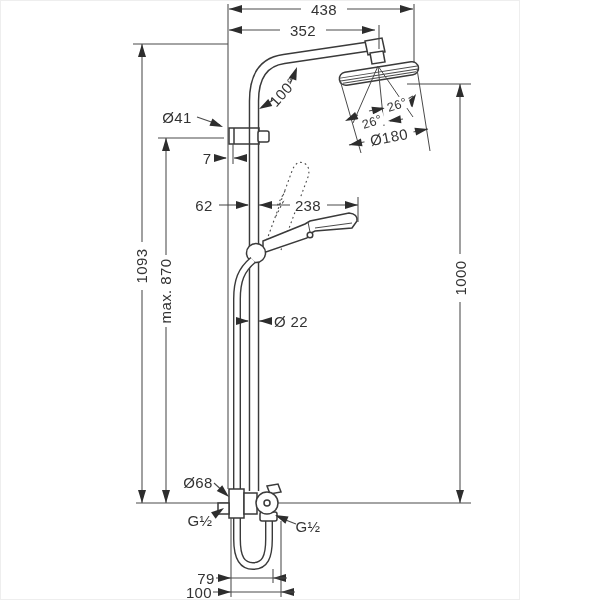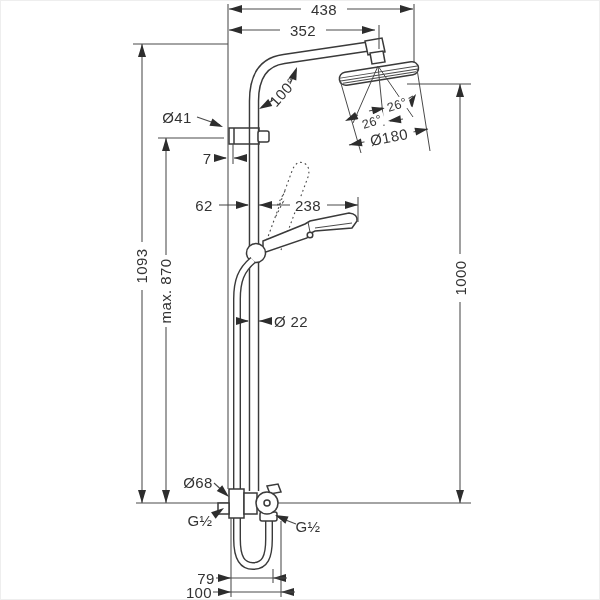--- a/index.html
+++ b/index.html
@@ -1,16 +1,16 @@
 <!DOCTYPE html>
 <html><head>
 <meta charset="utf-8">
 <style>
   html,body{margin:0;padding:0;background:#fff;}
-  .stage{width:600px;height:600px;position:relative;background:#ffffff;border:1px solid #eee;box-sizing:border-box;font-family:"Liberation Sans",sans-serif;}
+  .stage{width:520px;height:600px;position:relative;background:#ffffff;border:1px solid #eee;box-sizing:border-box;font-family:"Liberation Sans",sans-serif;}
   svg{display:block;}
   .dimline{stroke:#4a4a4a;stroke-width:1.05;fill:none;}
   .thin{stroke:#4a4a4a;stroke-width:1;fill:none;}
   .prod{stroke:#3a3a3a;stroke-width:1.5;fill:none;}
   .prodw{stroke:#3a3a3a;stroke-width:1.5;fill:#ffffff;}
   .tube-o{stroke:#3a3a3a;fill:none;}
   .tube-i{stroke:#ffffff;fill:none;}
   .bg{fill:#ffffff;stroke:none;}
   text{fill:#333333;font-family:"Liberation Sans",sans-serif;font-size:15px;letter-spacing:0.4px;}
   text.sm{font-size:12.5px;}

